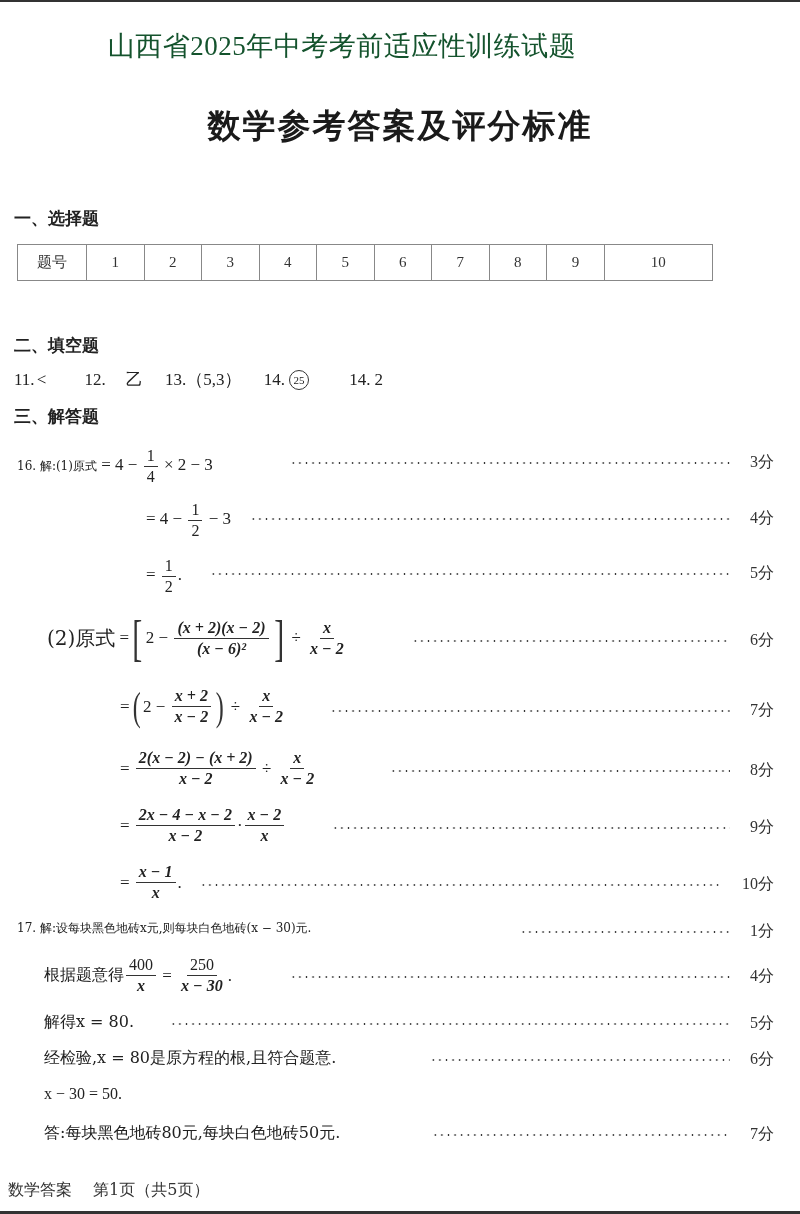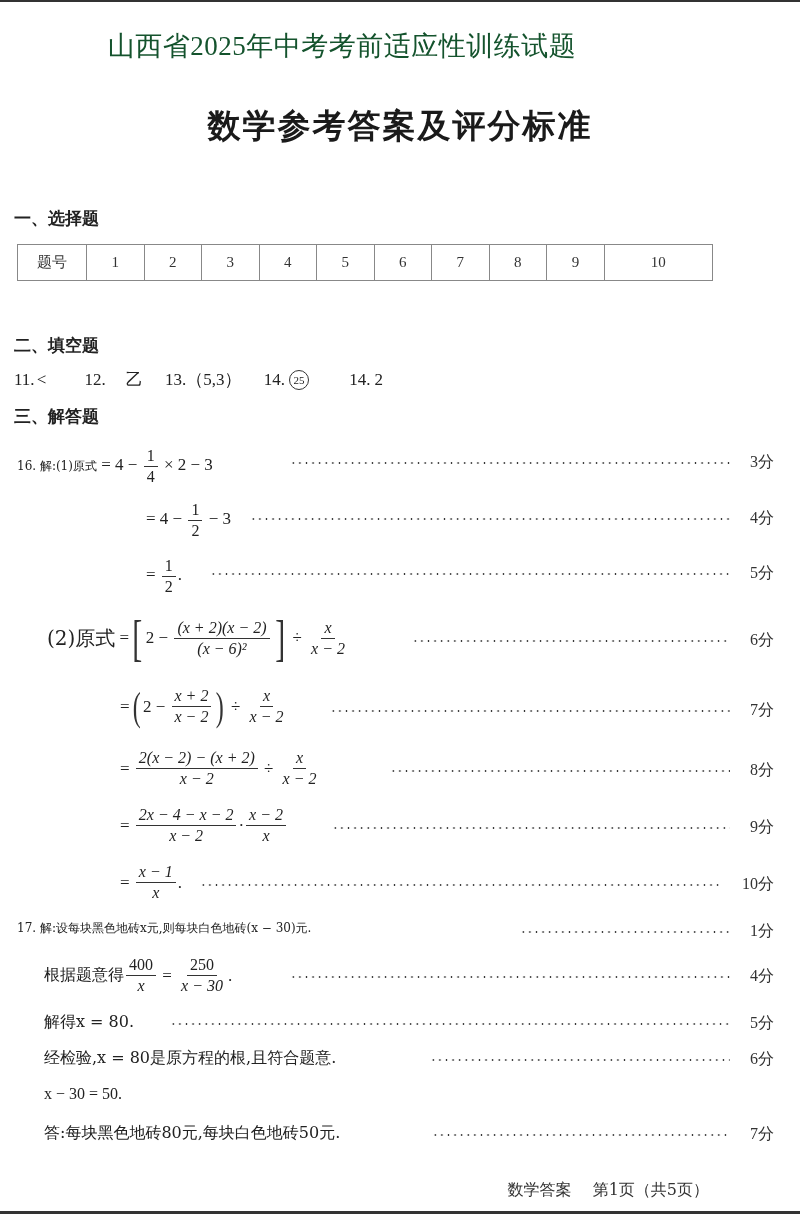--- a/index.html
+++ b/index.html
@@ -17,26 +17,26 @@
     table.ans { position: absolute; left: 17px; top: 244px; border-collapse: collapse; width: 696px; }
     table.ans td { border: 1.5px solid #888; height: 35px; text-align: center; font-size: 15px; color: #333; padding: 0; font-family: "Liberation Serif", serif; }
     table.ans td.lbl { width: 68px; font-family: "DejaVu Serif", serif; font-size: 15px; }
     .fill { left: 14px; top: 368px; font-size: 17px; font-family: "Liberation Serif", serif; color: #222; }
     .fill span { margin-right: 18px; }
     .circ { display: inline-block; width: 18px; height: 18px; border: 1px solid #333; border-radius: 50%; font-size: 11px; line-height: 18px; text-align: center; vertical-align: 1px; margin-left: 4px; }
     .math { font-family: "Liberation Serif", "DejaVu Serif", serif; font-size: 17px; color: #222; }
     .frac { display: inline-flex; flex-direction: column; align-items: center; vertical-align: middle; margin: 0 2px; font-size: 16px; }
     .frac .n { border-bottom: 1px solid #333; padding: 0 3px; line-height: 20px; }
     .frac .d { padding: 0 3px; line-height: 20px; }
-    .i { font-style: italic; }
+    .i { font-style: italic; font-weight: bold; }
     .leader { position: absolute; height: 2px; background-image: radial-gradient(circle, #333 0.9px, transparent 1.1px); background-size: 6.6px 2px; background-repeat: repeat-x; }
     .score { position: absolute; right: 26px; font-size: 16px; font-family: "Liberation Serif", serif; color: #333; }
     .brk { display: inline-block; vertical-align: middle; font-size: 50px; line-height: 50px; font-weight: 100; transform: scaleX(0.6); color: #333; }
     .paren { display: inline-block; vertical-align: middle; font-size: 40px; line-height: 40px; transform: scaleX(0.6); color: #333; }
-    .footer { left: 0; width: 717px; top: 1180px; text-align: right; font-size: 16px; font-family: "DejaVu Serif", serif; color: #333; }
+    .footer { left: 0; width: 717px; top: 1180px; text-align: left; font-size: 16px; font-family: "DejaVu Serif", serif; color: #333; }
     .footer span { margin: 0 8px; }
   </style>
 </head>
 <body>
 
 <div class="bar-top"></div>
 
 <div class="abs title1">山西省2025年中考考前适应性训练试题</div>
 <div class="abs title2">数学参考答案及评分标准</div>
 

